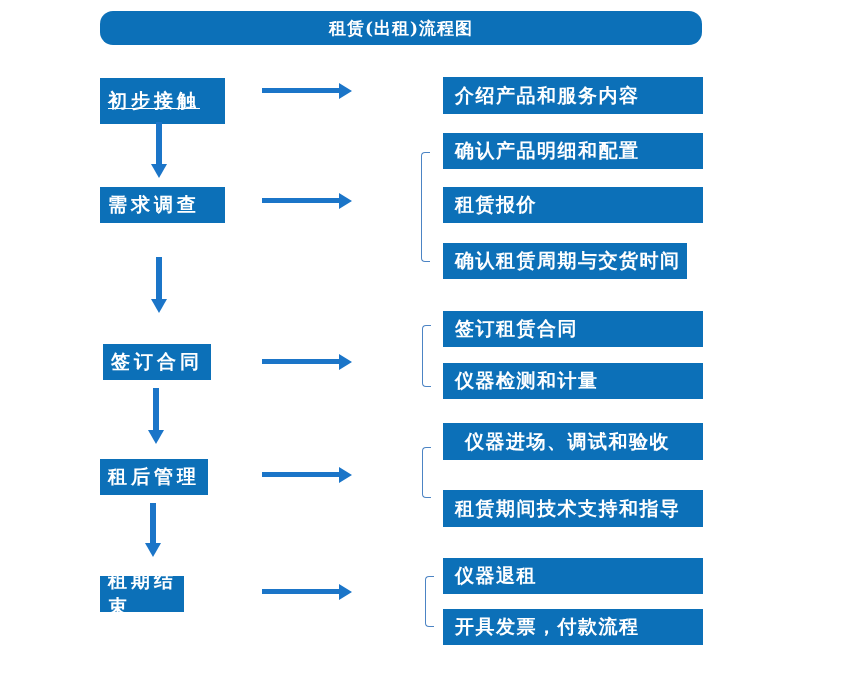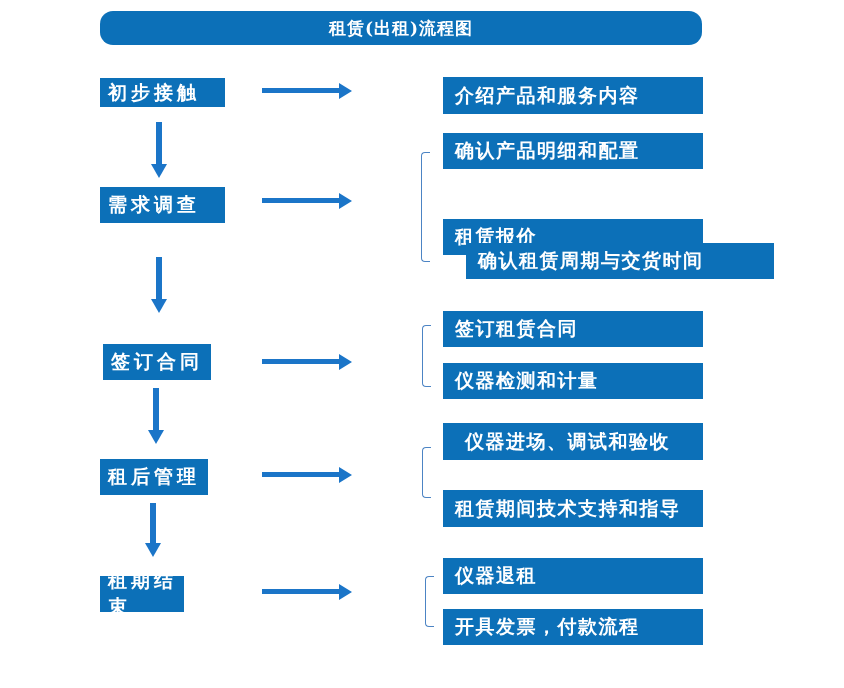--- a/index.html
+++ b/index.html
@@ -91,21 +91,21 @@
 </style>
 </head>
 <body>
 
 <div class="canvas">
 
   <div class="titlebar" style="left:100px; top:11px; width:602px; height:34px;border-radius:13px;">
     <span>租赁(出租)流程图</span>
   </div>
 
-  <div class="box lbox" style="left:100px; top:78px; width:125px; height:29px;">初步接触</div>
+  <div class="box lbox" style="left:100px; top:78px; width:125px; height:46px;text-decoration:underline;">初步接触</div>
   <div class="box lbox" style="left:100px; top:187px; width:125px; height:36px;">需求调查</div>
   <div class="box lbox" style="left:103px; top:344px; width:108px; height:36px;">签订合同</div>
   <div class="box lbox" style="left:100px; top:459px; width:108px; height:36px;">租后管理</div>
   <div class="box lbox" style="left:100px; top:576px; width:84px; height:36px;">租期结束</div>
 
   <div class="arrow-down" style="left:156px; top:122px; height:42px;"></div>
   <div class="arrow-down" style="left:156px; top:257px; height:42px;"></div>
   <div class="arrow-down" style="left:153px; top:388px; height:42px;"></div>
   <div class="arrow-down" style="left:150px; top:503px; height:40px;"></div>
 
@@ -115,22 +115,22 @@
   <div class="arrow-right" style="left:262px; top:472px;"></div>
   <div class="arrow-right" style="left:262px; top:589px;"></div>
 
   <div class="bracket" style="left:421px; top:152px; height:110px;"></div>
   <div class="bracket" style="left:422px; top:325px; height:62px;"></div>
   <div class="bracket" style="left:422px; top:447px; height:51px;"></div>
   <div class="bracket" style="left:425px; top:576px; height:51px;"></div>
 
   <div class="box rbox" style="left:443px; top:77px; width:260px; height:37px;">介绍产品和服务内容</div>
   <div class="box rbox" style="left:443px; top:133px; width:260px; height:36px;">确认产品明细和配置</div>
-  <div class="box rbox" style="left:443px; top:187px; width:260px; height:36px;margin-top:32px;">租赁报价</div>
-  <div class="box rbox" style="left:443px; top:243px; width:308px; height:36px;margin-left:23px;">确认租赁周期与交货时间</div>
+  <div class="box rbox" style="left:443px; top:187px; width:260px; height:36px;">租赁报价</div>
+  <div class="box rbox" style="left:443px; top:243px; width:244px; height:36px;">确认租赁周期与交货时间</div>
   <div class="box rbox" style="left:443px; top:363px; width:260px; height:36px;">仪器检测和计量</div>
   <div class="box rbox" style="left:443px; top:311px; width:260px; height:36px;">签订租赁合同</div>
   <div class="box rbox" style="left:443px; top:423px; width:260px; height:37px;padding-left:22px;">仪器进场、调试和验收</div>
   <div class="box rbox" style="left:443px; top:490px; width:260px; height:37px;">租赁期间技术支持和指导</div>
   <div class="box rbox" style="left:443px; top:558px; width:260px; height:36px;">仪器退租</div>
   <div class="box rbox" style="left:443px; top:609px; width:260px; height:36px;">开具发票，付款流程</div>
 
 </div>
 
 </body></html>

